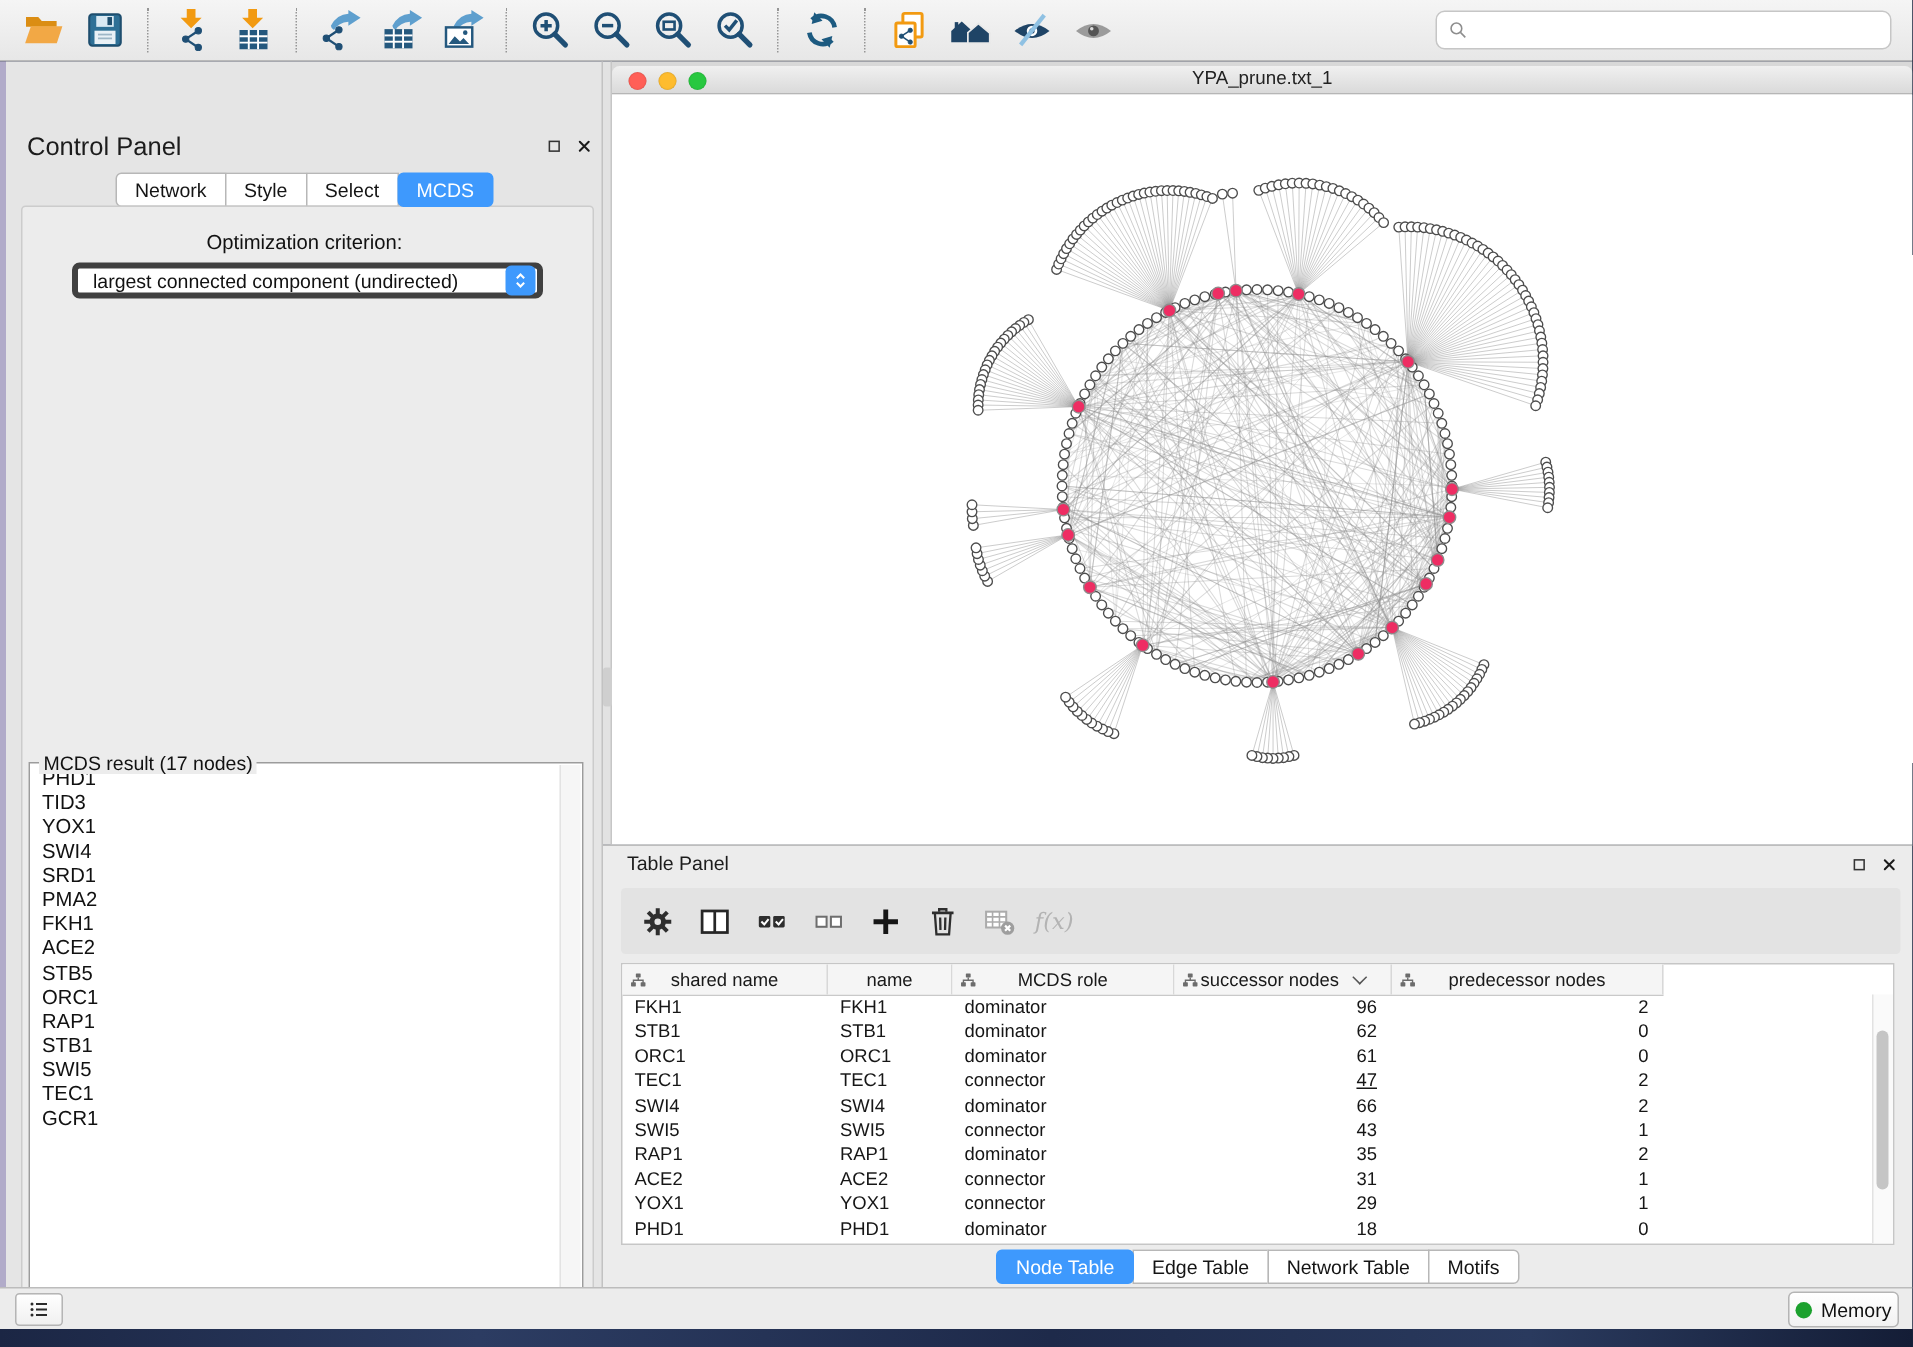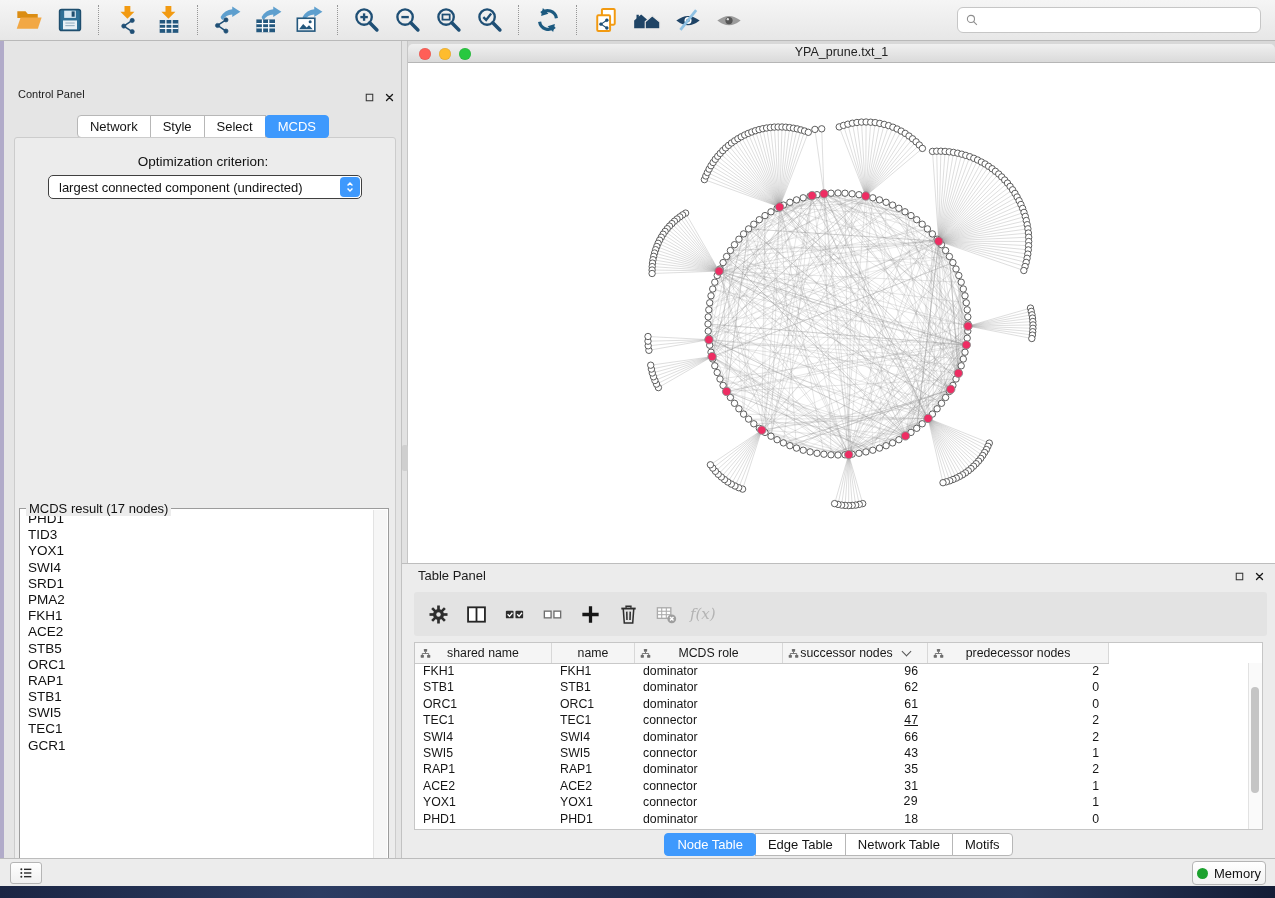--- a/index.html
+++ b/index.html
@@ -20,35 +20,35 @@
   #searchbox svg{width:15px;height:15px;flex:0 0 auto}
   #searchbox input{border:0;outline:0;background:transparent;flex:1;font-size:13px;margin-left:4px}
 
   
   #left-strip{left:0;top:41px;width:4px;height:817px;background:#b1abc9}
   #desktop-strip{left:0;top:886px;width:1275px;height:12px;
       background:linear-gradient(90deg,#1b2644,#2c3c62 25%,#1e2a4a 55%,#2a3a5e 80%,#141d36)}
 
   
   #control-panel{left:4px;top:41px;width:398px;height:817px;background:#e5e5e5;border-right:1px solid #c2c2c2;box-sizing:border-box}
-  #cp-title{left:14px;top:47px;font-size:11px;color:#1c1c1c}
+  #cp-title{left:14px;top:47px;font-size:17px;color:#1c1c1c}
   .win-mini{width:15px;height:15px;display:flex;align-items:center;justify-content:center;cursor:pointer}
   .win-mini svg{width:13px;height:13px}
   #cp-float{left:358px;top:49px}
   #cp-close{left:378px;top:49px}
   .seg{display:inline-flex}
   .seg-tab{font-size:13px;line-height:15px;padding:3px 12px;background:#fff;border:1px solid #b7b7b7;
            margin-left:-1px;color:#141414;cursor:pointer;position:relative}
   .seg-tab:first-child{border-top-left-radius:4px;border-bottom-left-radius:4px;margin-left:0}
   .seg-tab:last-child{border-top-right-radius:4px;border-bottom-right-radius:4px}
   .seg-tab.sel{background:#3e99fd;border-color:#3e99fd;color:#fff;border-radius:4px;z-index:2}
   #cp-tabs{left:0;top:74px;width:398px;text-align:center}
   #cp-body{left:10px;top:96px;width:380px;height:750px;background:#ececec;border:1px solid #cccccc;border-radius:3px}
   #opt-label{left:0;top:113px;width:398px;text-align:center;font-size:13.5px;color:#111}
-  #criterion{left:44px;top:134px;width:314px;height:24px;background:#fff;border:1px solid #404040;border-radius:5px;
+  #criterion{left:44px;top:134px;width:314px;height:24px;background:#fff;border:4px solid #404040;border-radius:5px;
              display:flex;align-items:center;box-sizing:border-box;cursor:pointer}
   #criterion .txt{flex:1;font-size:13px;padding-left:10px;white-space:nowrap;color:#111}
   #criterion .stepper{width:20px;height:20px;background:#3e99fd;border-radius:4px;margin-right:1px;flex:0 0 auto;
                       display:flex;align-items:center;justify-content:center}
   #criterion .stepper svg{width:14px;height:16px}
   .btn{background:linear-gradient(#ffffff,#f1f1f1);border:1px solid #b2b2b2;border-radius:5px;
        font-size:13.5px;font-family:inherit;padding:3px 13px;color:#111;cursor:pointer}
   .btn.focusring{box-shadow:0 0 0 3px rgba(110,165,250,.6)}
   #btn-row{left:0;top:168px;width:398px;display:flex;justify-content:center;gap:14px}
 
@@ -1495,21 +1495,21 @@
         <div class="td l" style="width: 137px;">ACE2</div>
         <div class="td l" style="width: 83px;">ACE2</div>
         <div class="td l" style="width: 148px;">connector</div>
         <div class="td r" style="width: 145px;">31</div>
         <div class="td r" style="width: 181px;">1</div>
       </div>
       <div class="tr">
         <div class="td l" style="width: 137px;">YOX1</div>
         <div class="td l" style="width: 83px;">YOX1</div>
         <div class="td l" style="width: 148px;">connector</div>
-        <div class="td r" style="width: 145px; font-family: Liberation Mono, monospace;">29</div>
+        <div class="td r" style="width: 145px;">29</div>
         <div class="td r" style="width: 181px;">1</div>
       </div>
       <div class="tr">
         <div class="td l" style="width: 137px;">PHD1</div>
         <div class="td l" style="width: 83px;">PHD1</div>
         <div class="td l" style="width: 148px;">dominator</div>
         <div class="td r" style="width: 145px;">18</div>
         <div class="td r" style="width: 181px;">0</div>
       </div>
     </div>

